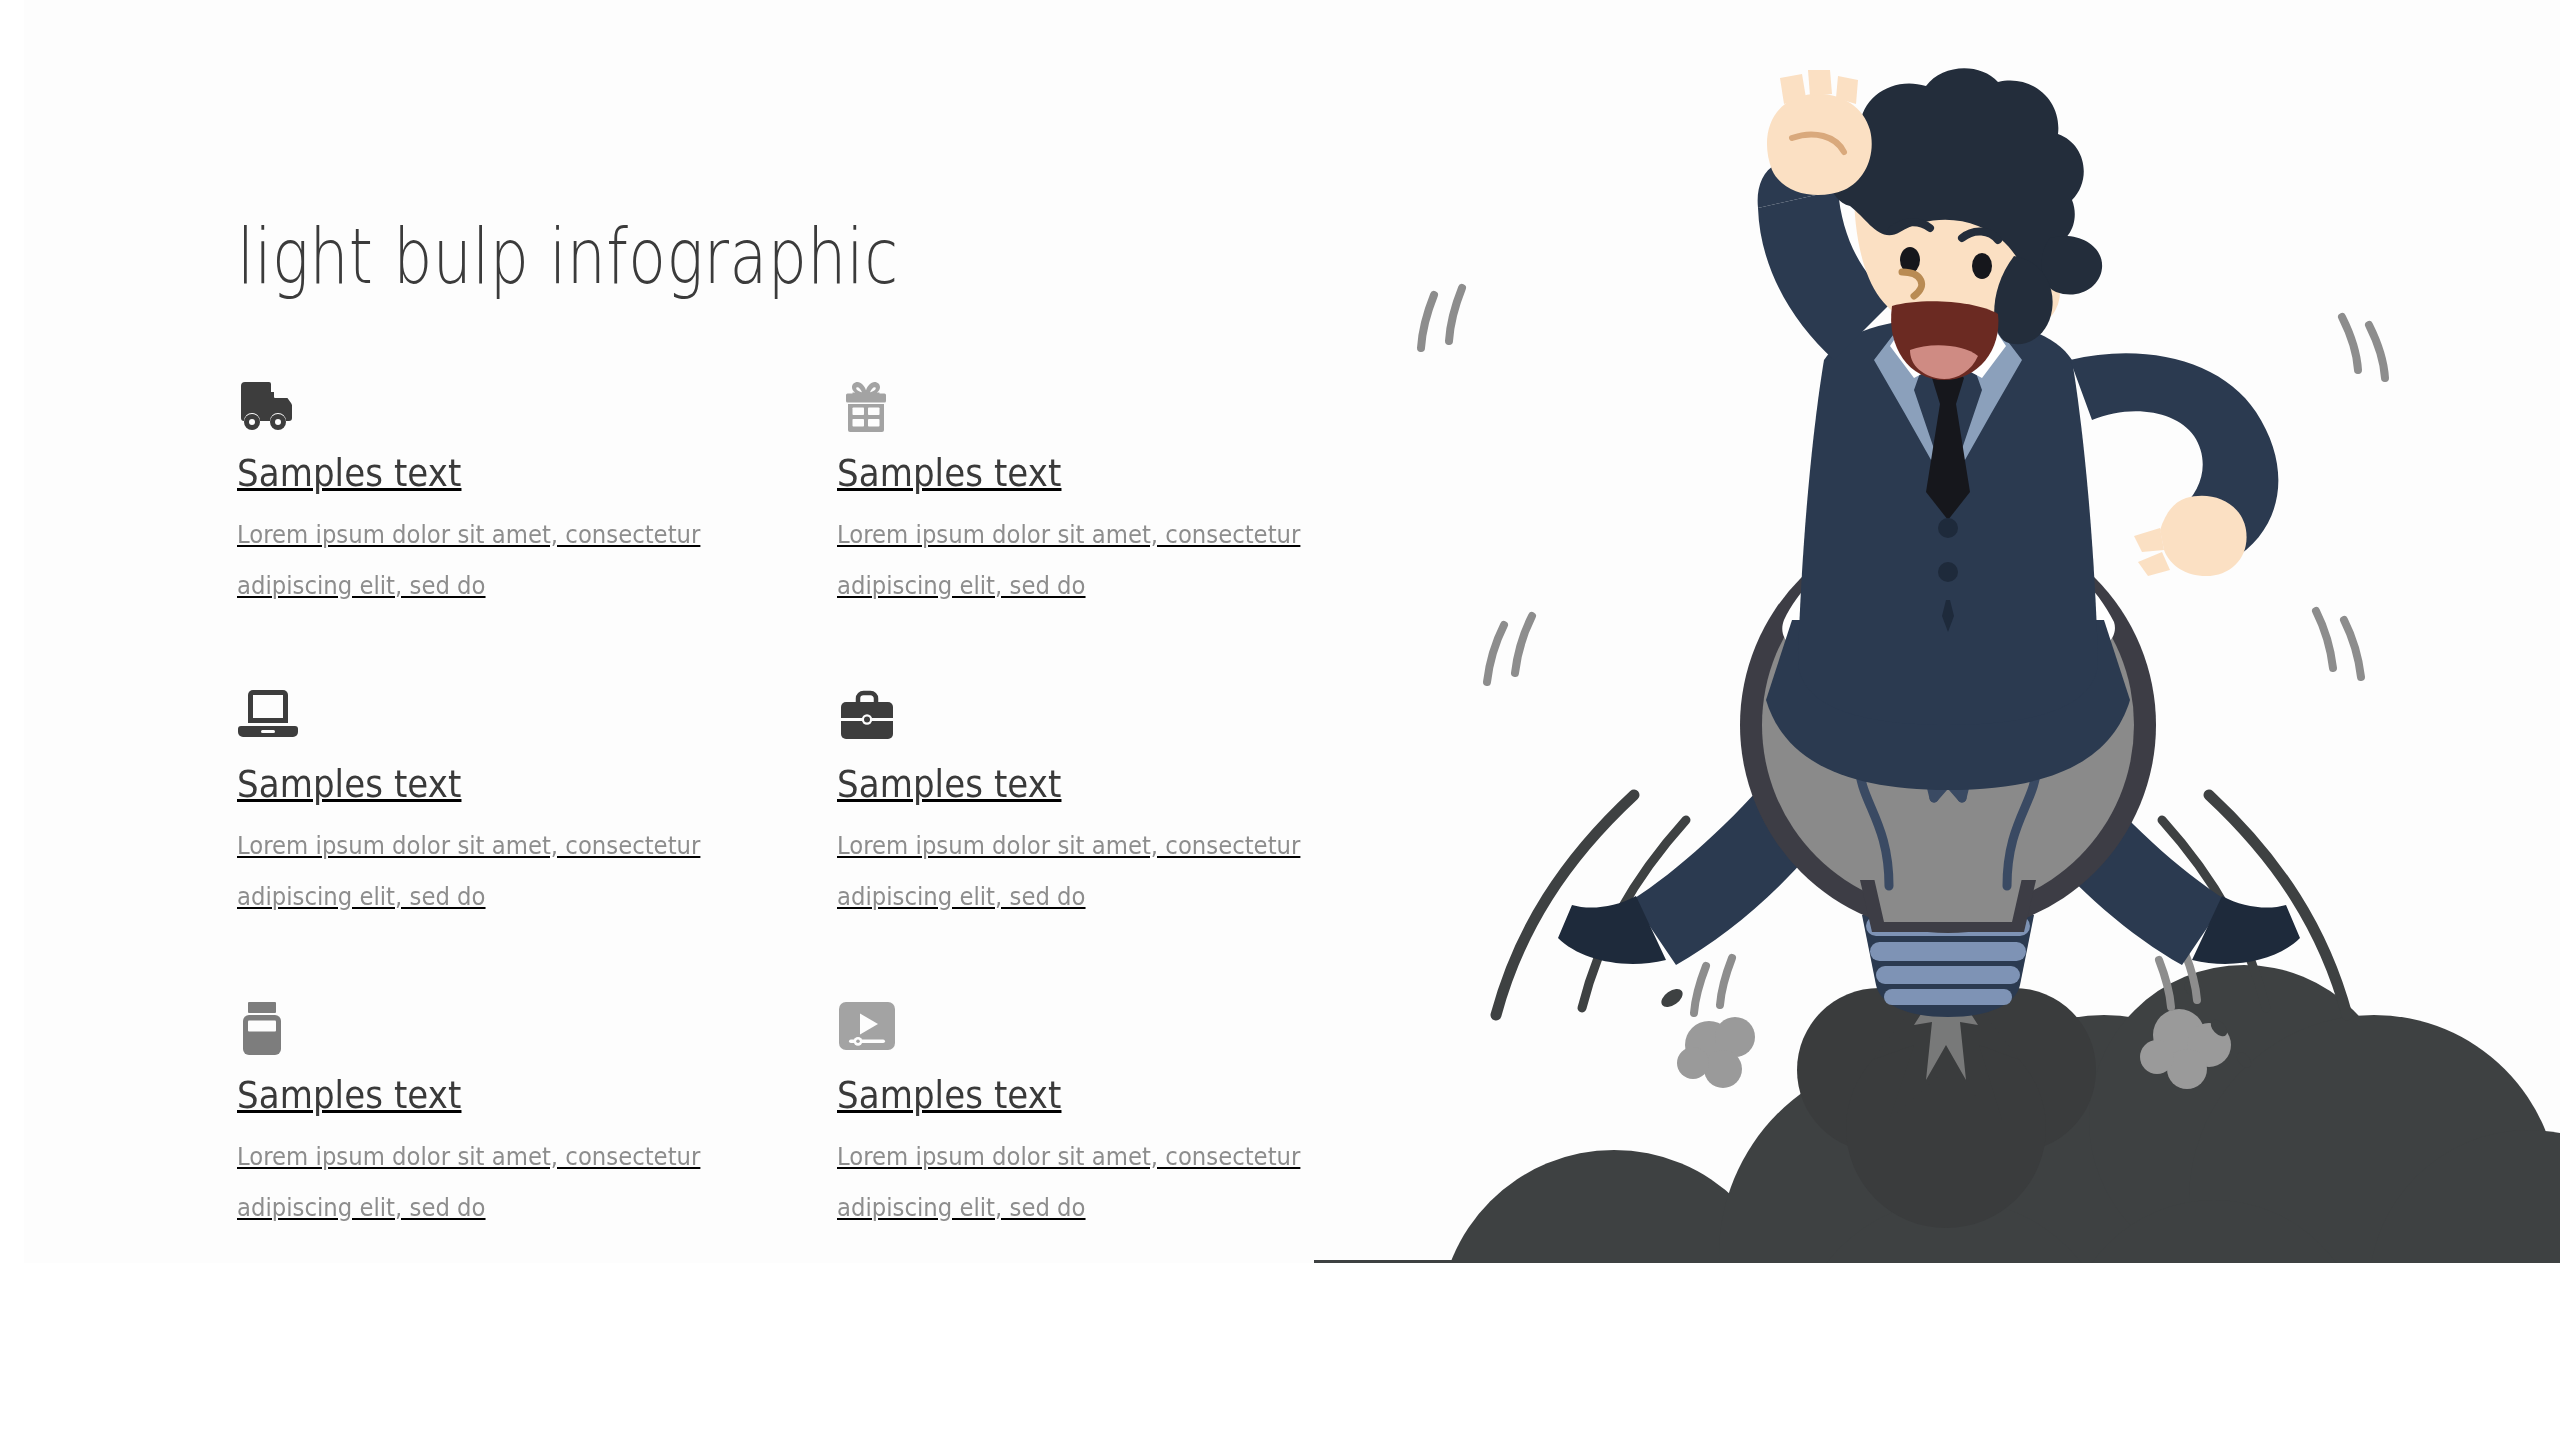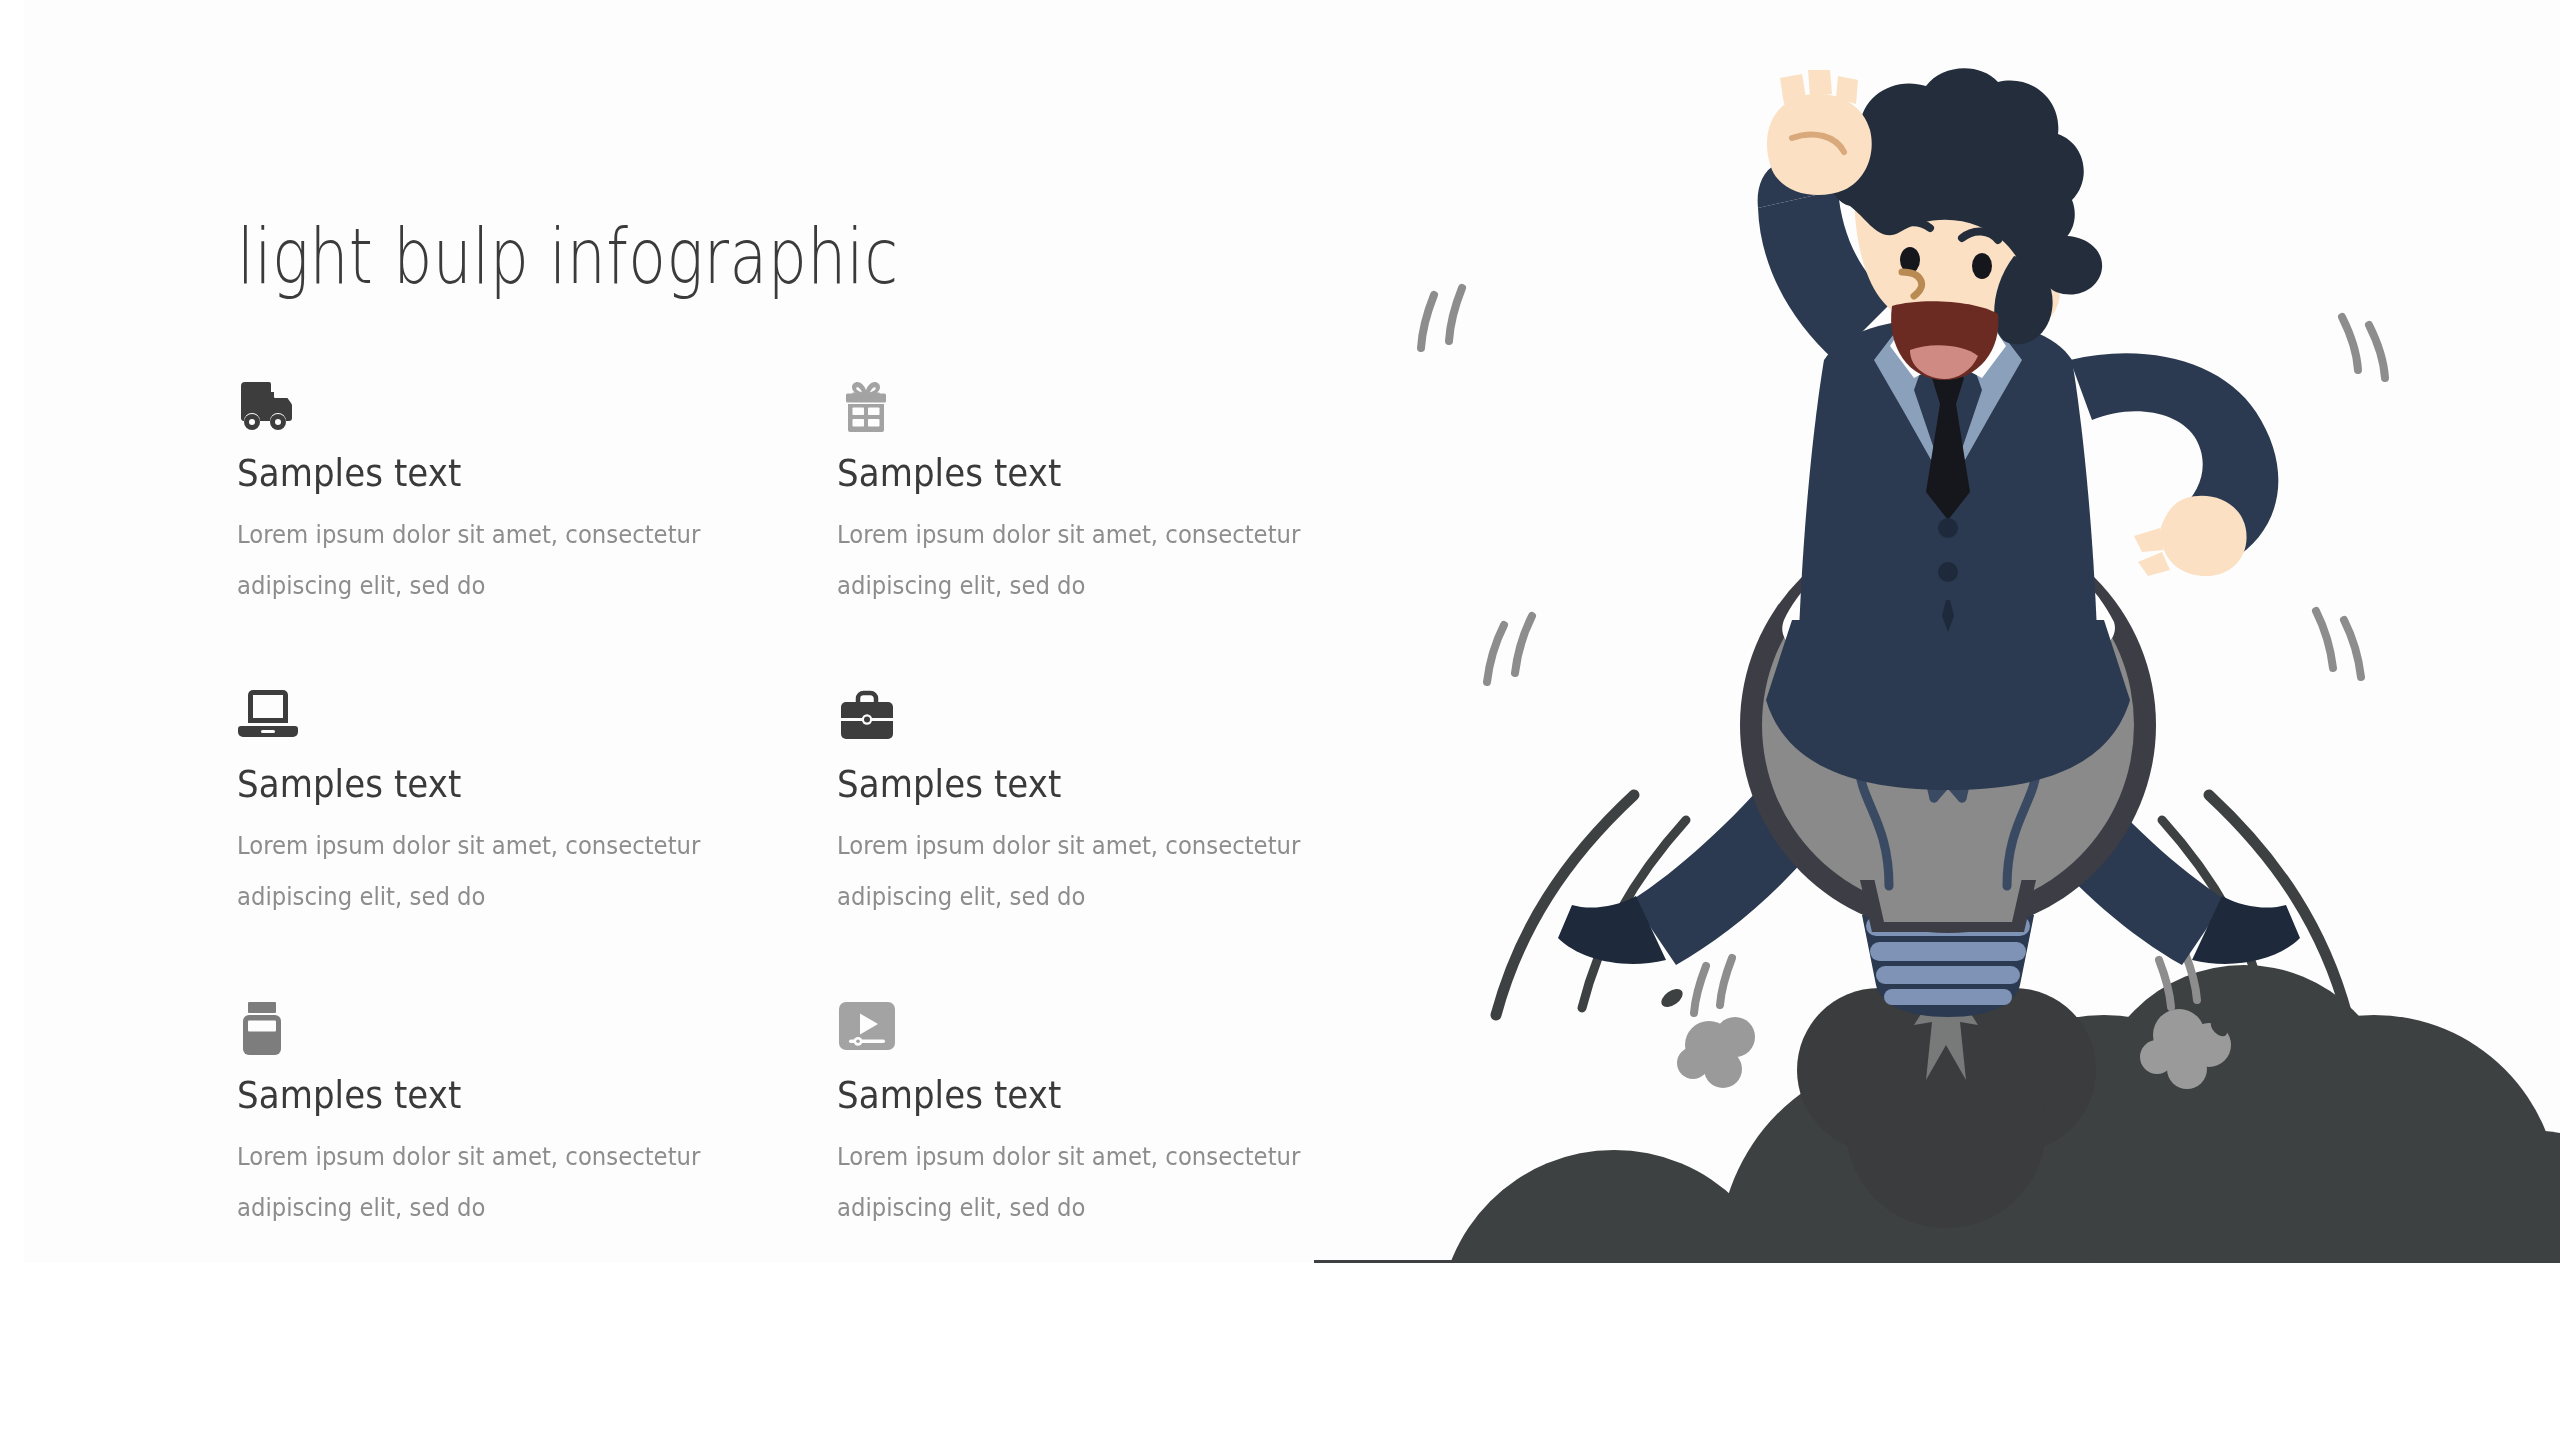--- a/index.html
+++ b/index.html
@@ -37,20 +37,21 @@
 
   
   #features {
     position: absolute;
     left: 213px;
     top: 378px;
     width: 1120px;
     display: grid;
     grid-template-columns: 600px 520px;
     grid-auto-rows: 311px;
+    text-decoration: underline;
   }
   .feature {
     position: relative;
   }
   .feature-icon {
     display: block;
     height: 62px;
     margin-bottom: 12px;
   }
   .feature-icon svg { display: block; }

